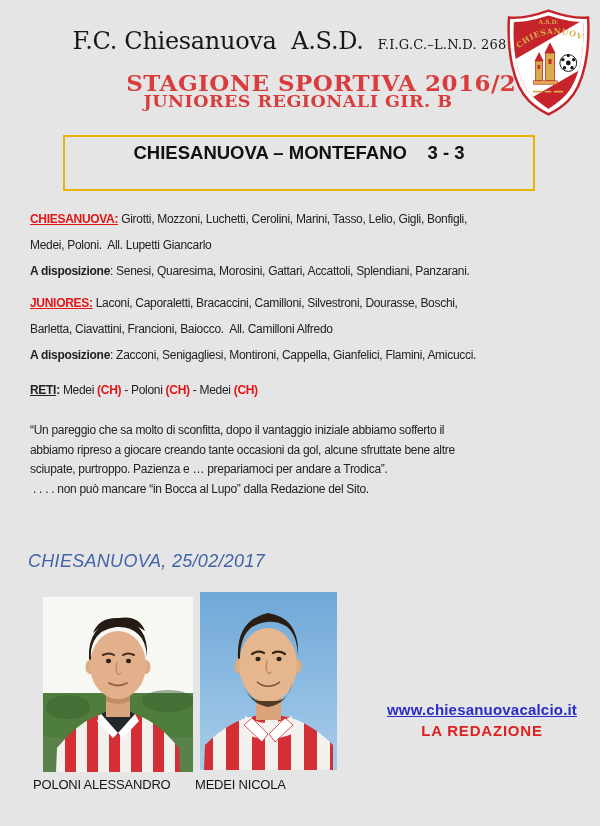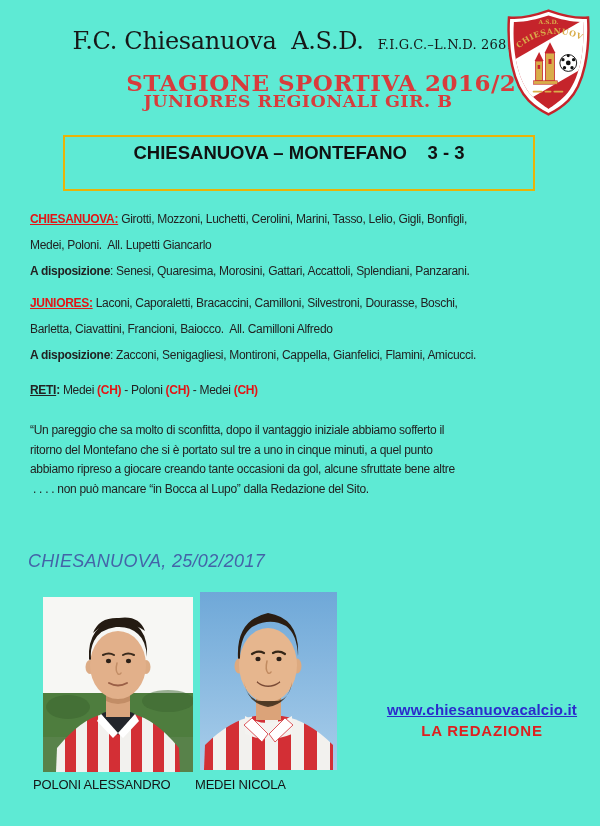--- a/index.html
+++ b/index.html
@@ -1,18 +1,18 @@
 <!DOCTYPE html>
 <html><head>
 <meta charset="utf-8">
 <style>
   html,body{margin:0;padding:0;background:#888;}
   .page{
     position:relative;width:600px;height:826px;margin:0 auto;
-    background:#5eead4;overflow:hidden;
+    background:#e5e5e5;overflow:hidden;
     font-family:"Liberation Sans",sans-serif;color:#1e1e1e;
   }
   
   .club-row{
     position:absolute;top:27px;left:0;width:596px;
     display:flex;justify-content:center;align-items:baseline;gap:14px;
     font-family:"DejaVu Serif",serif;
   }
   .club-name{font-size:24px;letter-spacing:-0.3px;color:#171717;white-space:pre;}
   .club-code{font-size:13px;color:#171717;letter-spacing:0.2px;}
@@ -137,22 +137,22 @@
     <div class="bline"><span>Barletta, Ciavattini, Francioni, Baiocco.  All. Camilloni Alfredo</span></div>
     <div class="bline"><span class="lbl-bold">A disposizione</span><span>: Zacconi, Senigagliesi, Montironi, Cappella, Gianfelici, Flamini, Amicucci.</span></div>
   </div>
 
   <div class="bblock goals">
     <div class="bline"><span class="lbl-bold-u">RETI</span><span class="lbl-bold">: </span><span>Medei </span><span class="tag-red">(CH)</span><span> - Poloni </span><span class="tag-red">(CH)</span><span> - Medei </span><span class="tag-red">(CH)</span></div>
   </div>
 
   <div class="bblock quote">
     <div class="qline">“Un pareggio che sa molto di sconfitta, dopo il vantaggio iniziale abbiamo sofferto il</div>
-    <div class="qline">ritorno del Montefano che si è portato sul tre a uno in cinque minuti, a quel punto</div>
     <div class="qline">abbiamo ripreso a giocare creando tante occasioni da gol, alcune sfruttate bene altre</div>
+    <div class="qline">sciupate, purtroppo. Pazienza e … prepariamoci per andare a Trodica”.</div>
     <div class="qline"> . . . . non può mancare “in Bocca al Lupo” dalla Redazione del Sito.</div>
   </div>
 
   <div class="dateline">CHIESANUOVA, 25/02/2017</div>
 
   <svg class="photo photo-1" width="150" height="175" viewBox="0 0 150 175">
     <defs>
       <pattern id="stripesP" patternUnits="userSpaceOnUse" width="22" height="10">
         <rect width="22" height="10" fill="#f2f1ee"></rect>
         <rect width="11" height="10" fill="#d32f35"></rect>

